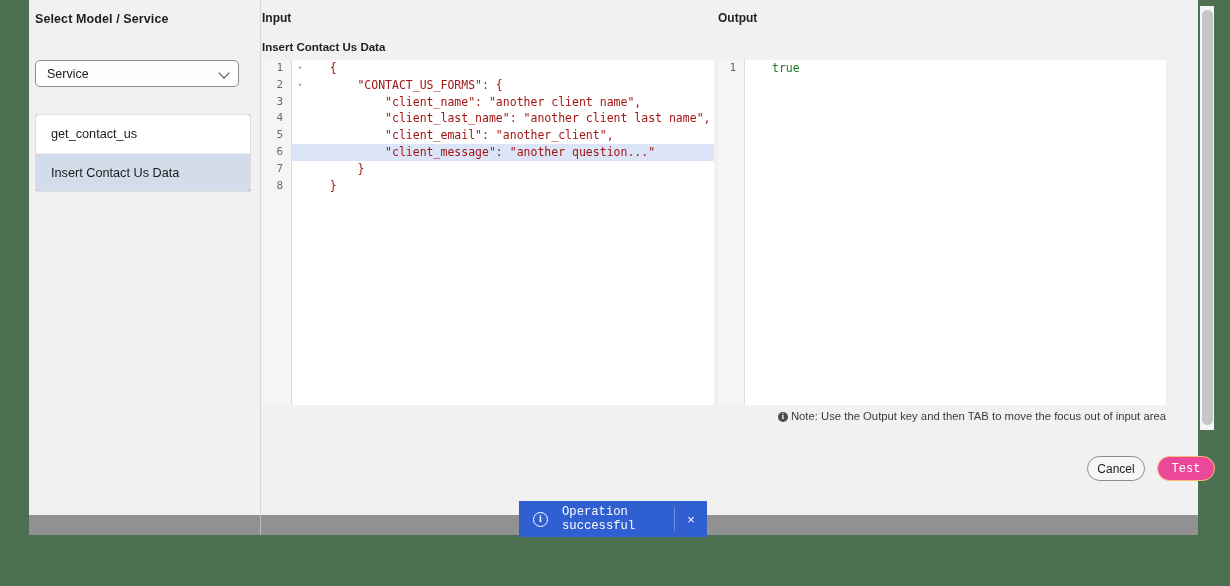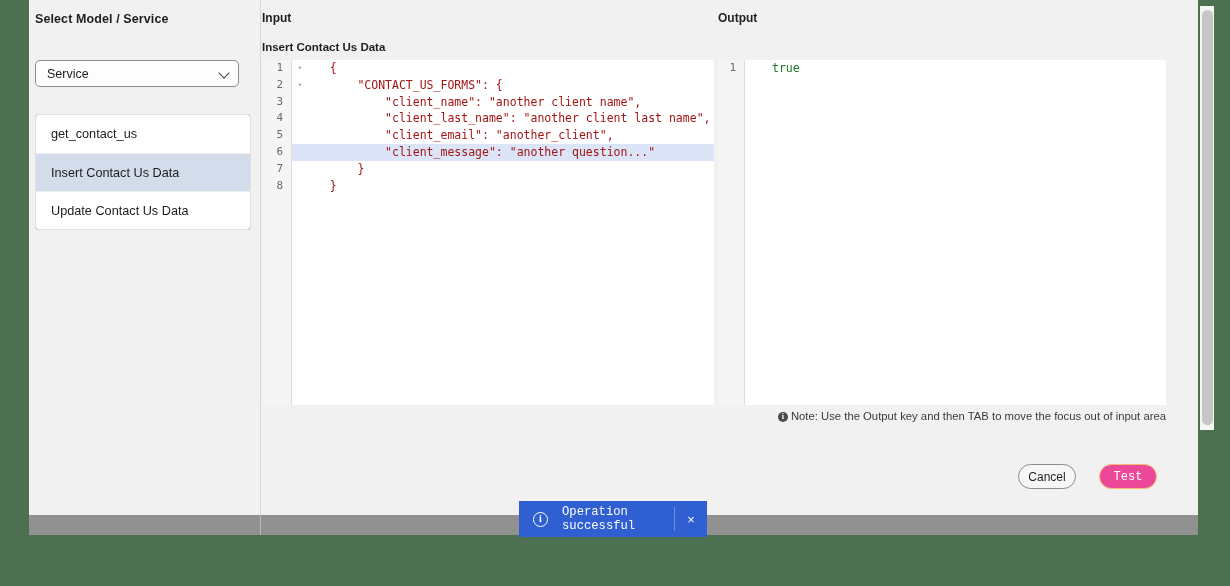--- a/index.html
+++ b/index.html
@@ -176,22 +176,22 @@
   #page-scroll-thumb {
     position: absolute; right: 17px; top: 10px;
     width: 11px; height: 415px;
     background: #c6c6c6;
     border-radius: 6px;
     cursor: pointer;
   }
 
   
   #btn-row {
-    position: absolute; left: 1018px; top: 456px;
-    display: flex; gap: 23px; align-items: center; margin-top: 8px;
+    position: absolute; left: 1087px; top: 456px;
+    display: flex; gap: 12px; align-items: center;
   }
   .btn {
     height: 25px;
     border-radius: 13px;
     font-size: 12px;
     display: flex; align-items: center; justify-content: center;
     cursor: pointer;
   }
   #cancel-btn {
     width: 58px;
@@ -254,23 +254,20 @@
     <span class="sel-label">Service</span>
     <span class="chev"></span>
   </div>
 
   <div id="service-list">
     <div class="service-item">
       <span>get_contact_us</span>
     </div>
     <div class="service-item selected">
       <span>Insert Contact Us Data</span>
-    </div>
-    <div class="service-item">
-      <span>Update Contact Us Data</span>
     </div>
   </div>
 </div>
 <div id="sidebar-divider"></div>
 
 <div id="input-col">
   <div class="col-title">Input</div>
   <div class="sub-title">Insert Contact Us Data</div>
 
   <div class="editor" id="input-editor">

